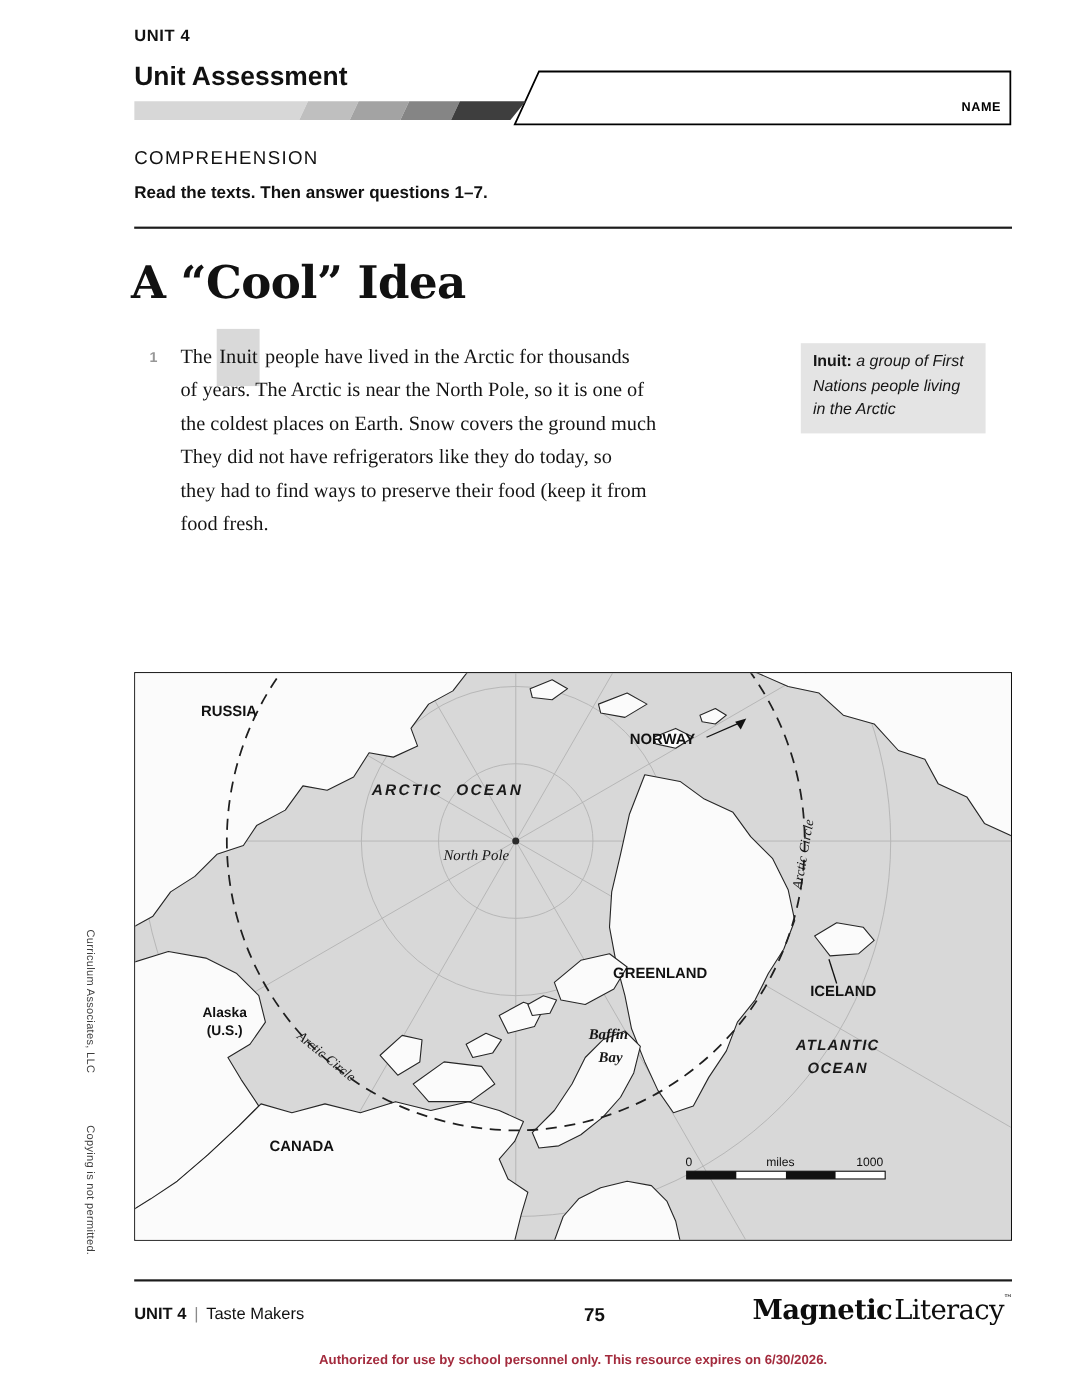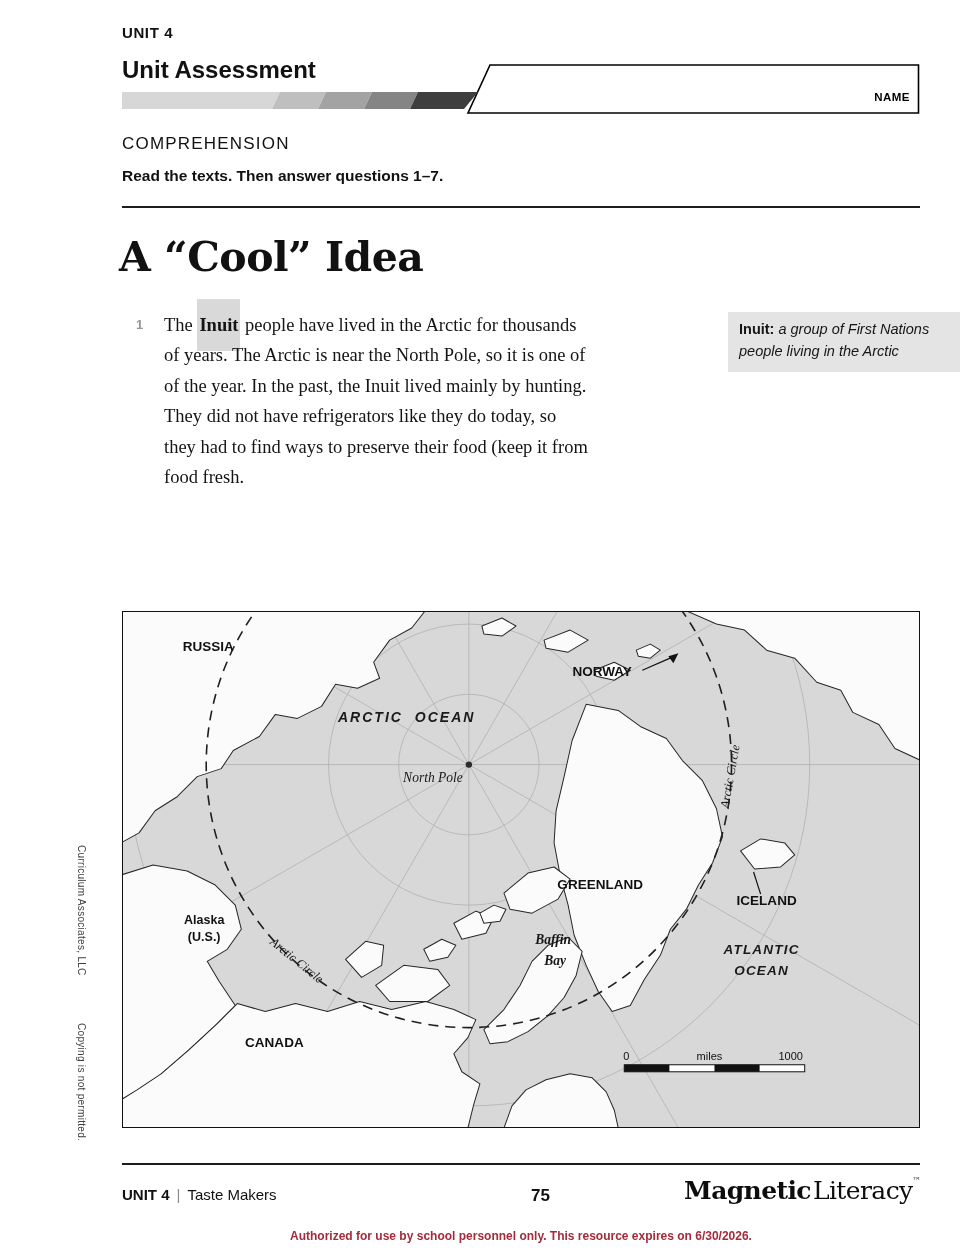--- a/index.html
+++ b/index.html
@@ -14,23 +14,23 @@
   .directions   { left:122px; top:167px; font-size:15.5px; font-weight:700; }
   .rule { left:122px; width:798px; height:2px; background:#1c1c1c; }
   .rule-top { top:206px; }
   .rule-bottom { top:1163px; height:1.5px; }
 
   .article-title { left:119px; top:233px; font-family:"DejaVu Serif",serif; font-size:41px; font-weight:700; letter-spacing:-0.5px; }
 
   .para-num { left:136px; top:317px; font-size:13px; font-weight:700; color:#979797; }
   .para-text { left:164px; top:310px; font-family:"Liberation Serif",serif; font-size:18.5px; line-height:30.4px; color:#141414; }
   .pline { white-space:nowrap; }
-  .hl { background:#d9d9d9; padding:16px 2px; font-weight:700; }
+  .hl { background:#d9d9d9; padding:16px 2px; font-weight:400; }
 
-  .gloss { left:728px; top:312px; width:232px; box-sizing:border-box; background:#e4e4e4; padding:7px 11px 10px; font-size:14.5px; line-height:21.5px; color:#161616; }
+  .gloss { left:728px; top:312px; width:168px; box-sizing:border-box; background:#e4e4e4; padding:7px 11px 10px; font-size:14.5px; line-height:21.5px; color:#161616; }
   .gloss-term { font-weight:700; }
   .gloss-def { font-style:italic; }
 
   .map-frame { left:122px; top:611px; width:798px; height:517px; border:1.5px solid #111; box-sizing:border-box; background:#d8d8d8; }
   .map-frame svg { display:block; width:100%; height:100%; }
 
   .copyright { writing-mode:vertical-rl; font-size:10px; color:#3d3d3d; letter-spacing:.3px; }
   .copy1 { left:76px; top:845px; }
   .copy2 { left:76px; top:1023px; }
 
@@ -81,21 +81,21 @@
   <div class="abs section-head">COMPREHENSION</div>
   <div class="abs directions">Read the texts. Then answer questions 1–7.</div>
   <div class="abs rule rule-top"></div>
 
   <div class="abs article-title">A “Cool” Idea</div>
 
   <div class="abs para-num">1</div>
   <div class="abs para-text">
     <div class="pline"><span>The </span><span class="hl">Inuit</span><span> people have lived in the Arctic for thousands</span></div>
     <div class="pline">of years. The Arctic is near the North Pole, so it is one of</div>
-    <div class="pline">of the year. In the past, the Inuit lived mainly by hunting.</div>
+    <div class="pline">the coldest places on Earth. Snow covers the ground much</div>
     <div class="pline">They did not have refrigerators like they do today, so</div>
     <div class="pline">they had to find ways to preserve their food (keep it from</div>
     <div class="pline">food fresh.</div>
   </div>
 
   <div class="abs gloss"><span class="gloss-term">Inuit:</span><span class="gloss-def"> a group of First Nations people living in the Arctic</span></div>
 
   <div class="abs map-frame">
     <svg viewBox="0 0 794 513" preserveAspectRatio="none">
       <rect x="0" y="0" width="794" height="513" fill="#d8d8d8"></rect>

